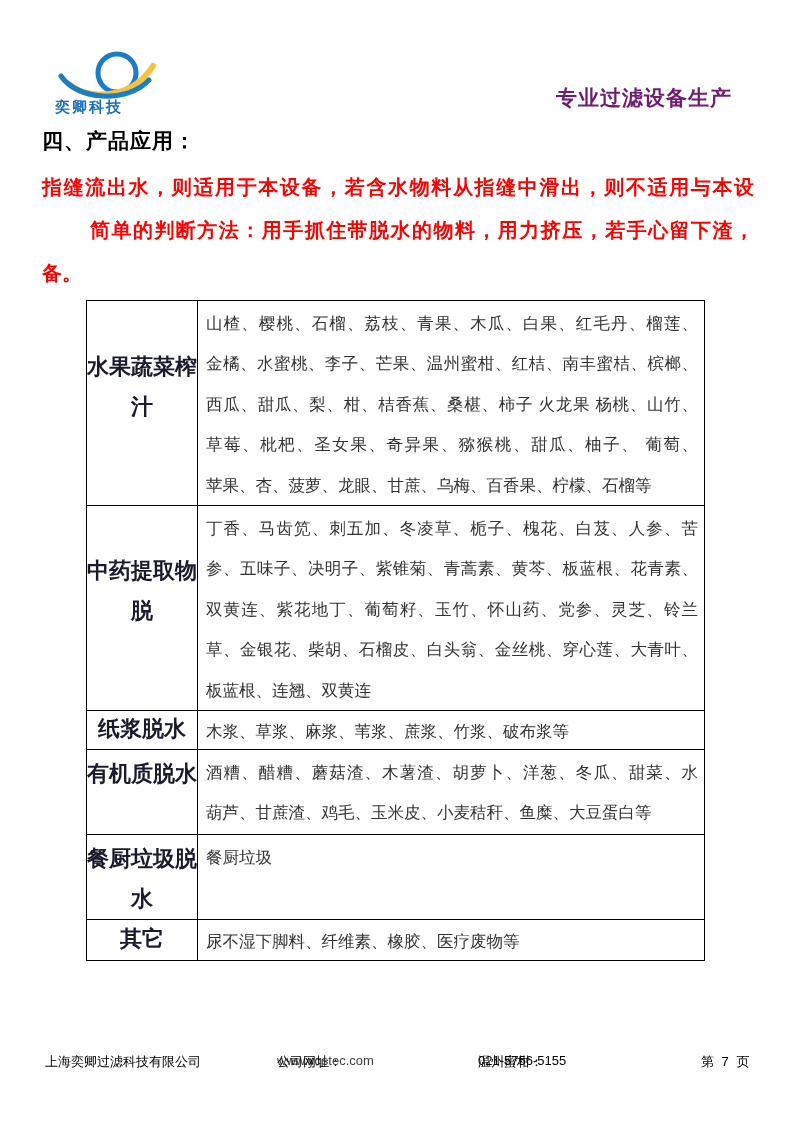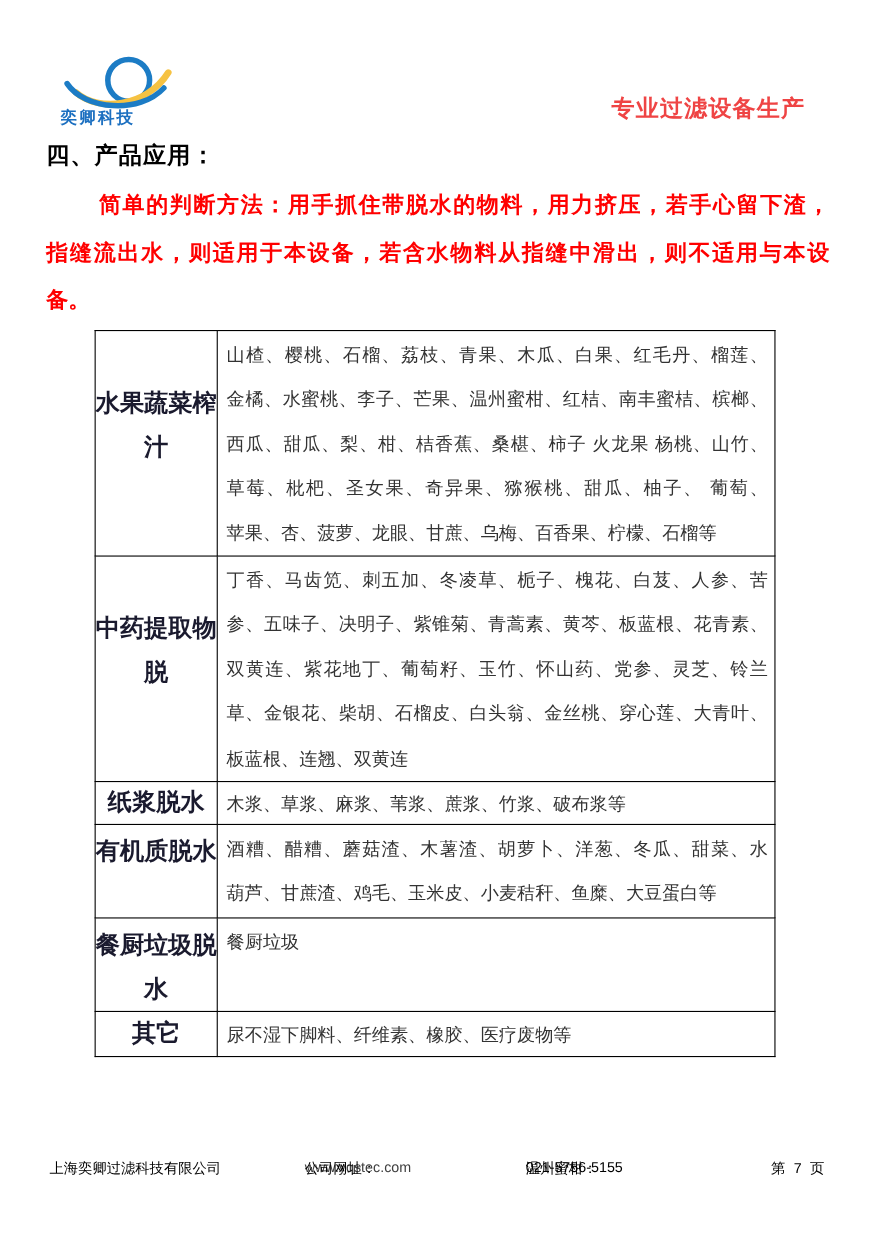--- a/index.html
+++ b/index.html
@@ -12,21 +12,21 @@
   }
   
   .logo { position:absolute; left:55px; top:50px; width:120px; }
   .logo svg { display:block; }
   .logo-text {
     margin-top:-4px; font-size:15px; font-weight:bold; color:#1b6fc0;
     letter-spacing:2px; font-family:"Liberation Sans", sans-serif;
   }
   .tagline {
     position:absolute; top:84px; right:61px;
-    color:#ef4444; font-size:21px; font-weight:bold; letter-spacing:1px;
+    color:#701a75; font-size:21px; font-weight:bold; letter-spacing:1px;
   }
   .section-heading {
     position:absolute; left:42px; top:127px;
     font-size:21px; font-weight:bold; color:#000; letter-spacing:1px;
   }
   
   .intro {
     position:absolute; left:42px; top:166px; width:712px;
     color:#ff0000; font-size:20px; font-weight:bold; line-height:43px;
   }
@@ -78,22 +78,22 @@
       </svg>
     </span>
     <div class="logo-text">奕卿科技</div>
   </div>
 
   <div class="tagline">专业过滤设备生产</div>
 
   <div class="section-heading">四、产品应用：</div>
 
   <div class="intro">
+    <div class="ln stretch">指缝流出水，则适用于本设备，若含水物料从指缝中滑出，则不适用与本设</div>
     <div class="ln indent stretch">简单的判断方法：用手抓住带脱水的物料，用力挤压，若手心留下渣，</div>
-    <div class="ln stretch">指缝流出水，则适用于本设备，若含水物料从指缝中滑出，则不适用与本设</div>
     <div class="ln">备。</div>
   </div>
 
   <table class="app-table">
     <colgroup>
         <col style="width:111px">
         <col style="width:507px">
       </colgroup>
     <tbody>
         <tr class="r1">

